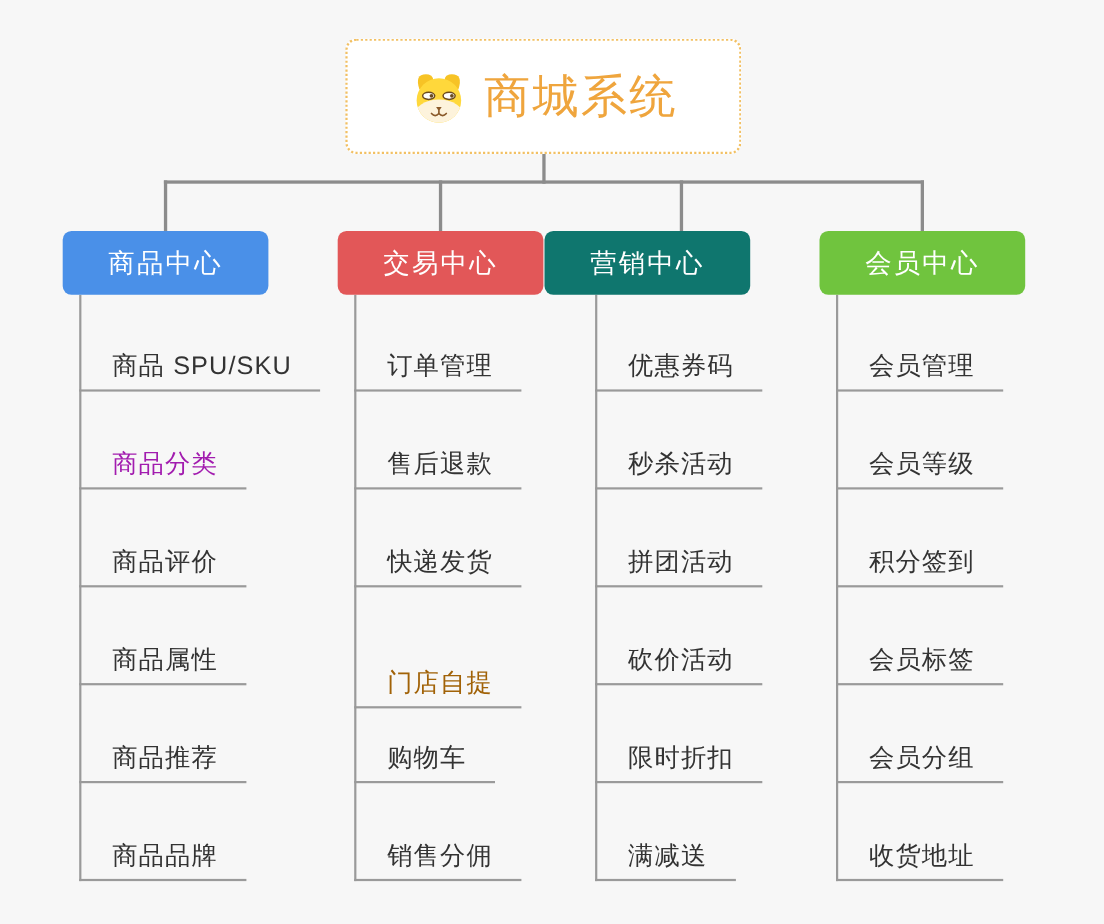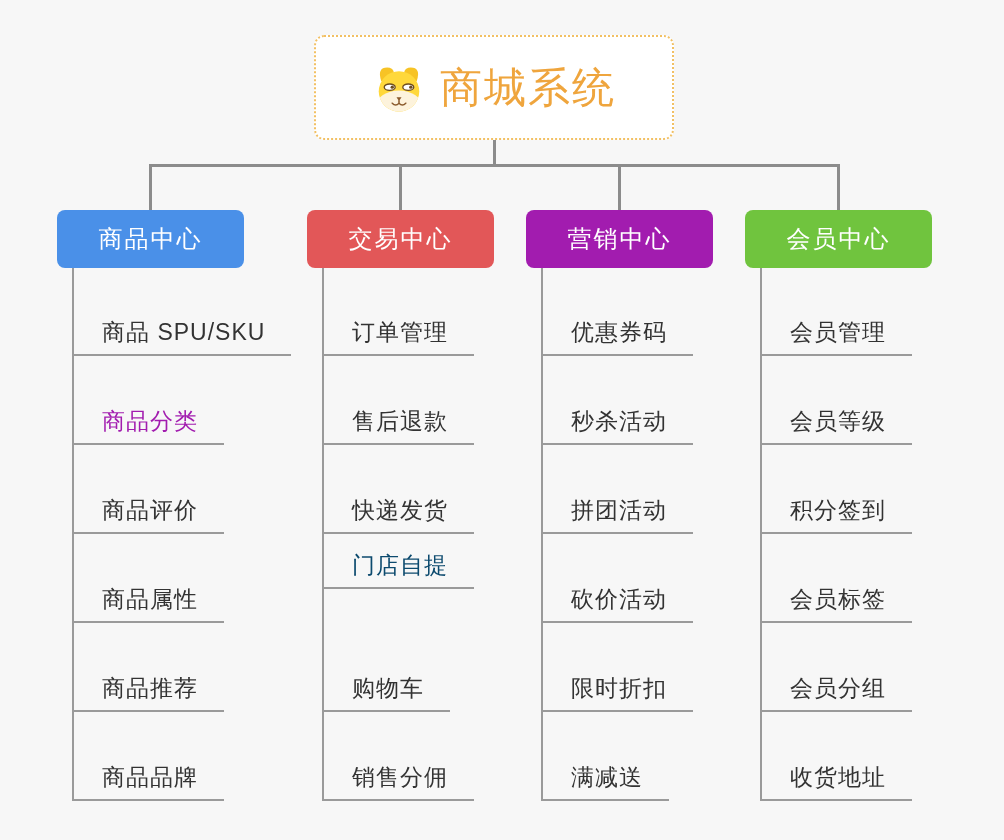--- a/index.html
+++ b/index.html
@@ -95,30 +95,30 @@
       <div class="branch-header" style="left: 307px; background: rgb(226, 87, 88);">交易中心</div>
       <div class="leaf-item" style="left: 322px; top: 314px; border-bottom-color: rgb(154, 154, 154); color: rgb(51, 51, 51);">
         <span>订单管理</span>
       </div>
       <div class="leaf-item" style="left: 322px; top: 403px; border-bottom-color: rgb(154, 154, 154); color: rgb(51, 51, 51); justify-content: center;">
         <span>售后退款</span>
       </div>
       <div class="leaf-item" style="left: 322px; top: 492px; border-bottom-color: rgb(154, 154, 154); color: rgb(51, 51, 51);">
         <span>快递发货</span>
       </div>
-      <div class="leaf-item" style="left: 322px; top: 547px; border-bottom-color: rgb(154, 154, 154); color: #0c4a6e; text-align: center;">
+      <div class="leaf-item" style="left: 322px; top: 602px; border-bottom-color: rgb(154, 154, 154); color: #a16207; text-align: center;">
         <span>门店自提</span>
       </div>
       <div class="leaf-item" style="left: 322px; top: 670px; border-bottom-color: rgb(154, 154, 154); color: rgb(51, 51, 51);">
         <span>购物车</span>
       </div>
       <div class="leaf-item" style="left: 322px; top: 759px; border-bottom-color: rgb(154, 154, 154); color: rgb(51, 51, 51);">
         <span>销售分佣</span>
       </div>
-      <div class="branch-header" style="left: 526px; background: #a21caf;">营销中心</div>
+      <div class="branch-header" style="left: 495px; background: #0f766e;">营销中心</div>
       <div class="leaf-item" style="left: 541px; top: 314px; border-bottom-color: rgb(154, 154, 154); color: rgb(51, 51, 51);">
         <span>优惠券码</span>
       </div>
       <div class="leaf-item" style="left: 541px; top: 403px; border-bottom-color: rgb(154, 154, 154); color: rgb(51, 51, 51);">
         <span>秒杀活动</span>
       </div>
       <div class="leaf-item" style="left: 541px; top: 492px; border-bottom-color: rgb(154, 154, 154); color: rgb(51, 51, 51);">
         <span>拼团活动</span>
       </div>
       <div class="leaf-item" style="left: 541px; top: 581px; border-bottom-color: rgb(154, 154, 154); color: rgb(51, 51, 51);">

